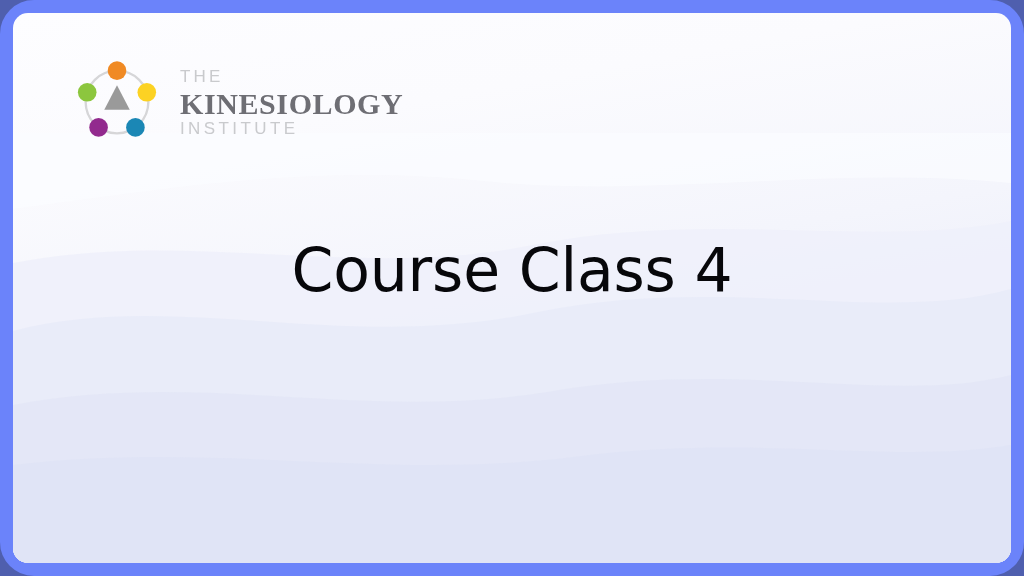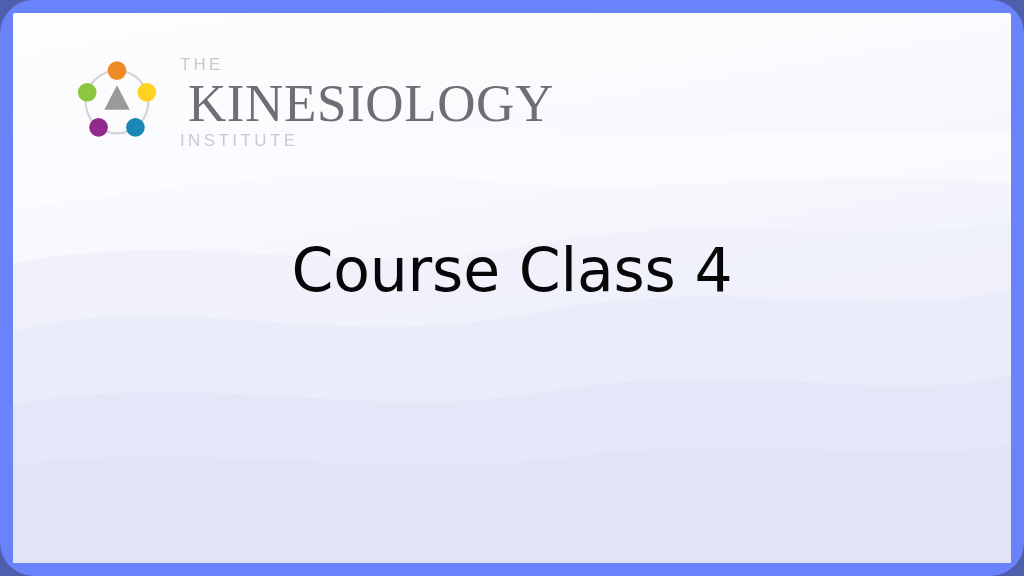--- a/index.html
+++ b/index.html
@@ -37,21 +37,21 @@
     background: #6b83fa;
   }
 
   
   .slide-card {
     position: absolute;
     left: 13px;
     top: 13px;
     width: 998px;
     height: 550px;
-    border-radius: 2px;
+    border-radius: 15px;
     overflow: hidden;
     background: linear-gradient(170deg,
                 #fdfdff   0%,
                 #fbfbfe  22%,
                 #f4f5fc  48%,
                 #e9ecf8  76%,
                 #e4e8f7 100%);
   }
 
   
@@ -91,26 +91,26 @@
   .wm-the {
     font-family: "Liberation Sans", sans-serif;
     font-size: 17px;
     letter-spacing: 3.2px;
     color: #c9cacd;
     line-height: 1.05;
     font-weight: 400;
   }
   .wm-main {
     font-family: "Liberation Serif", serif;
-    font-size: 53px;
+    font-size: 30px;
     letter-spacing: 0.6px;
     color: #6e6e74;
     line-height: 1.05;
-    font-weight: 400;
-    margin: 2px 0 1px 8px;
+    font-weight: 700;
+    margin: 2px 0 1px 0;
   }
   .wm-institute {
     font-family: "Liberation Sans", sans-serif;
     font-size: 17px;
     letter-spacing: 3.4px;
     color: #c9cacd;
     line-height: 1.05;
     font-weight: 400;
   }
 

